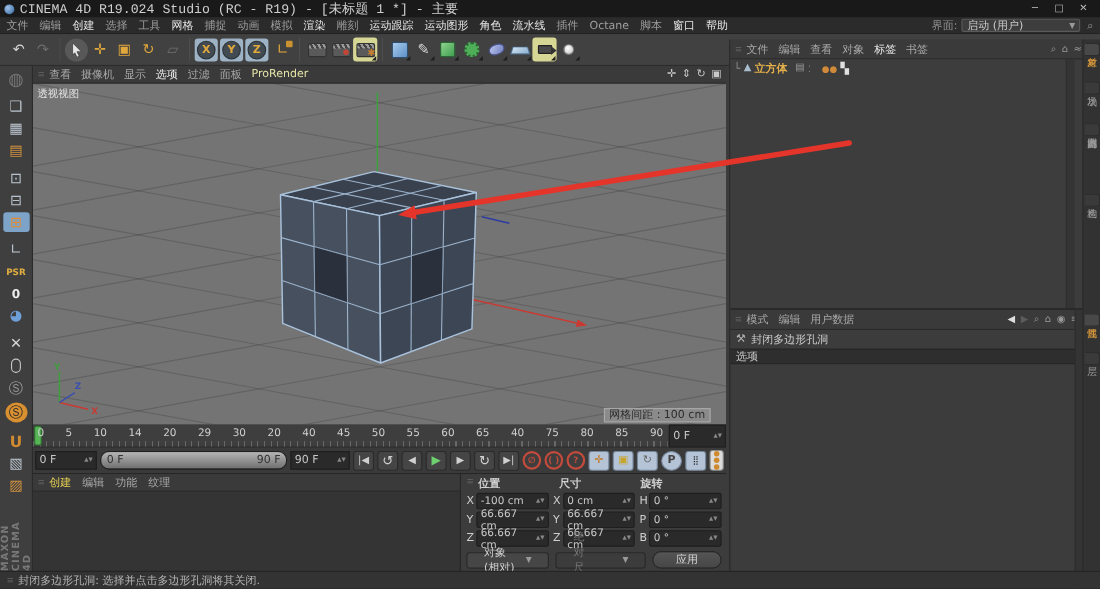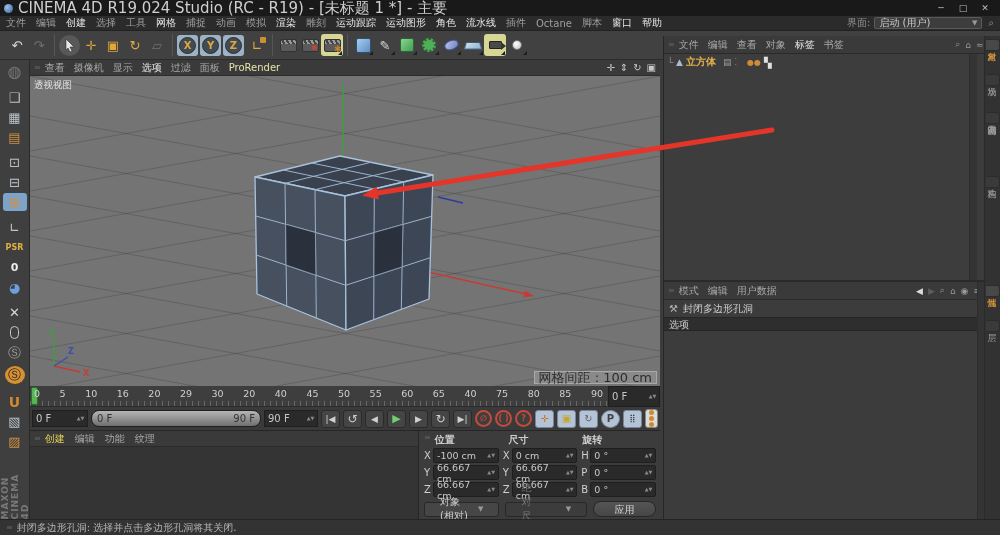--- a/index.html
+++ b/index.html
@@ -3,21 +3,21 @@
 <meta charset="utf-8">
 <style>
   * { margin:0; padding:0; box-sizing:border-box; }
   html,body { width:1000px; height:535px; overflow:hidden; background:#222; }
   body { font-family:"DejaVu Sans","Liberation Sans",sans-serif; font-size:10px; color:#c8c8c8; }
   .app { position:relative; width:1000px; height:535px; background:#3c3c3c; }
 
   
   .titlebar { position:absolute; left:0; top:0; width:1000px; height:16px; background:#191919; display:flex; align-items:center; padding:0 4px; }
   .app-icon { width:9px; height:9px; border-radius:50%; background:radial-gradient(circle at 35% 35%, #9fc3e8, #2e5f9e); margin-right:5px; }
-  .titlebar .title { color:#cfcfcf; font-size:15px; flex:1; white-space:nowrap; }
+  .titlebar .title { color:#cfcfcf; font-size:12px; flex:1; white-space:nowrap;font-family:Liberation Mono, monospace; }
   .win-btn { width:22px; text-align:center; color:#bbb; font-size:9px; cursor:default; }
 
   
   .menubar { position:absolute; left:0; top:16px; width:1000px; height:15px; background:#2b2b2b; display:flex; align-items:center; padding:0 6px; border-bottom:1px solid #222; }
   .menubar .mitem { margin-right:10px; color:#9f9f9f; white-space:nowrap; }
   .menubar .mitem.bright { color:#e6e6e6; }
   .menubar .spacer { flex:1; }
   .iface-label { color:#8f8f8f; margin-right:4px; }
   .iface-select { width:108px; height:12px; background:#3d3d3d; border:1px solid #5a5a5a; border-radius:2px; display:flex; align-items:center; padding:0 4px; color:#ccc; }
   .iface-select .arrow { margin-left:auto; color:#999; font-size:7px; }
@@ -57,21 +57,21 @@
   
   .viewport { position:absolute; left:30px; top:60px; width:630px; height:326px; background:#747474; overflow:hidden; }
   .vp-menu { position:absolute; left:0; top:0; width:100%; height:16px; background:#3a3a3a; border-bottom:1px solid #2c2c2c; display:flex; align-items:center; padding:0 4px; z-index:5; }
   .vp-menu .mitem { margin-right:9px; color:#a8a8a8; }
   .vp-menu .mitem.bright { color:#f0f0f0; }
   .vp-menu .prorender { color:#e4e4a8; }
   .vp-menu .spacer { flex:1; }
   .vp-corner { color:#c8c8c8; margin-left:5px; font-size:10px; }
   .vp-label { position:absolute; left:4px; top:19px; color:#e2e2e2; z-index:4; font-size:9.5px; }
   .vp-svg { position:absolute; left:0; top:16px; }
-  .grid-spacing { position:absolute; right:3px; bottom:2px; background:#8a8a8a; border:1px solid #a9a9a9; color:#2c2c2c; padding:0 4px; height:13px; line-height:12px; z-index:4; font-size:13px; }
+  .grid-spacing { position:absolute; right:14px; bottom:2px; background:#8a8a8a; border:1px solid #a9a9a9; color:#2c2c2c; padding:0 4px; height:13px; line-height:12px; z-index:4; font-size:10px; }
   .grip { color:#666; font-size:8px; margin-right:5px; letter-spacing:-1px; }
 
   
   .ruler { position:absolute; left:30px; top:386px; width:577px; height:21px; background:#3e3e3e; border-bottom:1px solid #2a2a2a; }
   .ruler .ticks { position:absolute; left:0; bottom:0; width:100%; height:5px; background:repeating-linear-gradient(90deg, rgba(255,255,255,0.22) 0 1px, transparent 1px 6px); }
   .ruler .labels { position:absolute; left:4px; right:4px; top:2px; display:flex; justify-content:space-between; color:#cfcfcf; font-size:9.5px; }
   .cur-marker { position:absolute; left:1px; top:1px; width:7px; height:18px; background:#57b557; border-radius:2px; border:1px solid #2c6e2c; }
   .frame-box { position:absolute; left:608px; top:386px; width:52px; height:21px; background:#2a2a2a; border:1px solid #1f1f1f; color:#c8c8c8; display:flex; align-items:center; padding:0 3px; }
   .spin { margin-left:auto; width:7px; display:flex; flex-direction:column; align-items:center; line-height:3.5px; font-size:5px; color:#888; }
 
@@ -353,21 +353,21 @@
     <div class="grid-spacing">网格间距 : 100 cm</div>
   </div>
 
   <div class="ruler">
     <div class="ticks"></div>
     <div class="cur-marker"></div>
     <div class="labels">
       <span>0</span>
         <span>5</span>
       <span>10</span>
-        <span>16</span>
+        <span>14</span>
       <span>20</span>
         <span>29</span>
       <span>30</span>
         <span>20</span>
       <span>40</span>
         <span>45</span>
       <span>50</span>
         <span>55</span>
       <span>60</span>
         <span>65</span>

